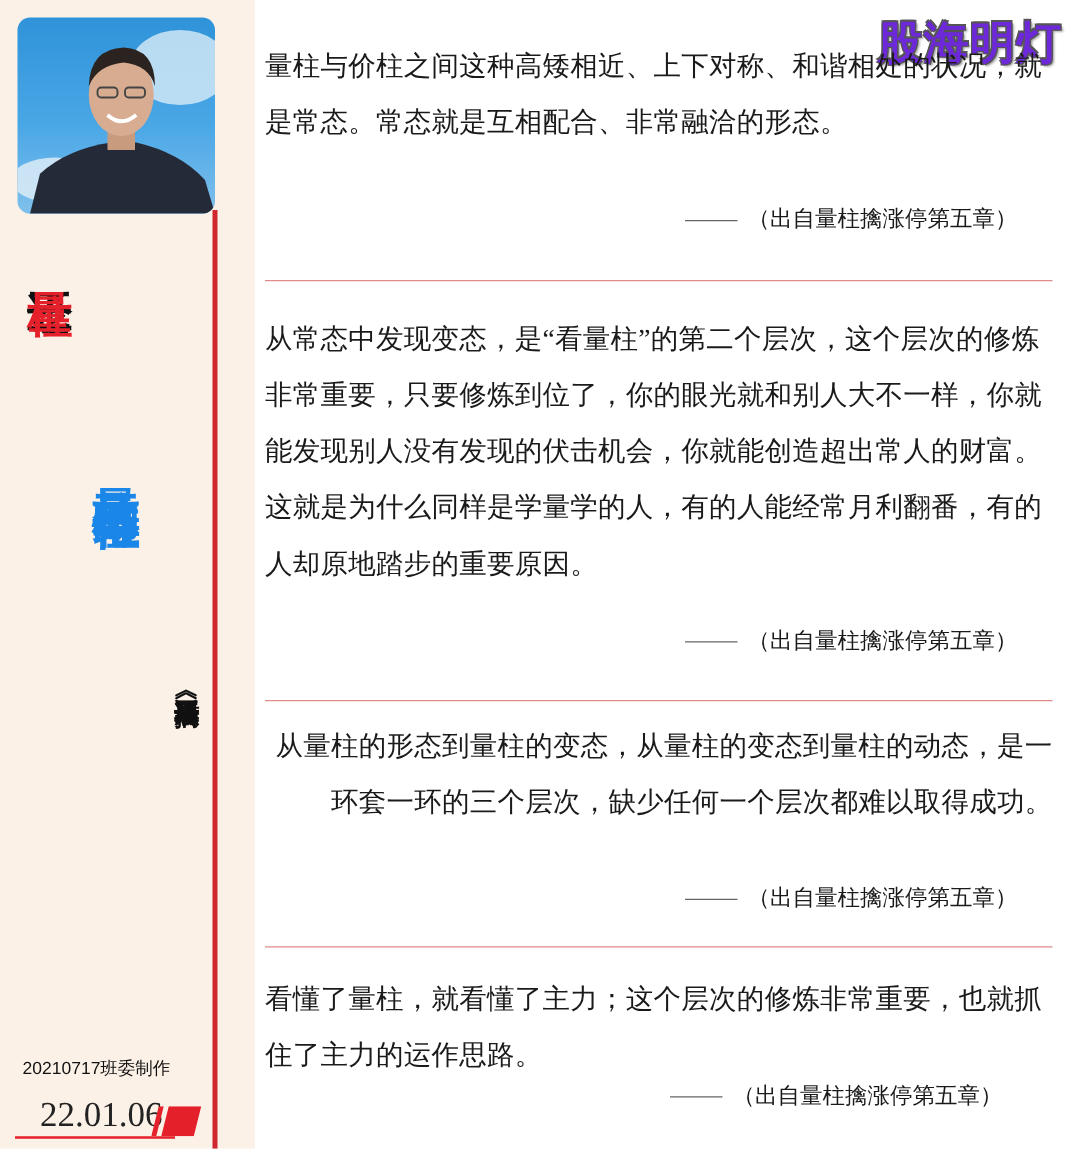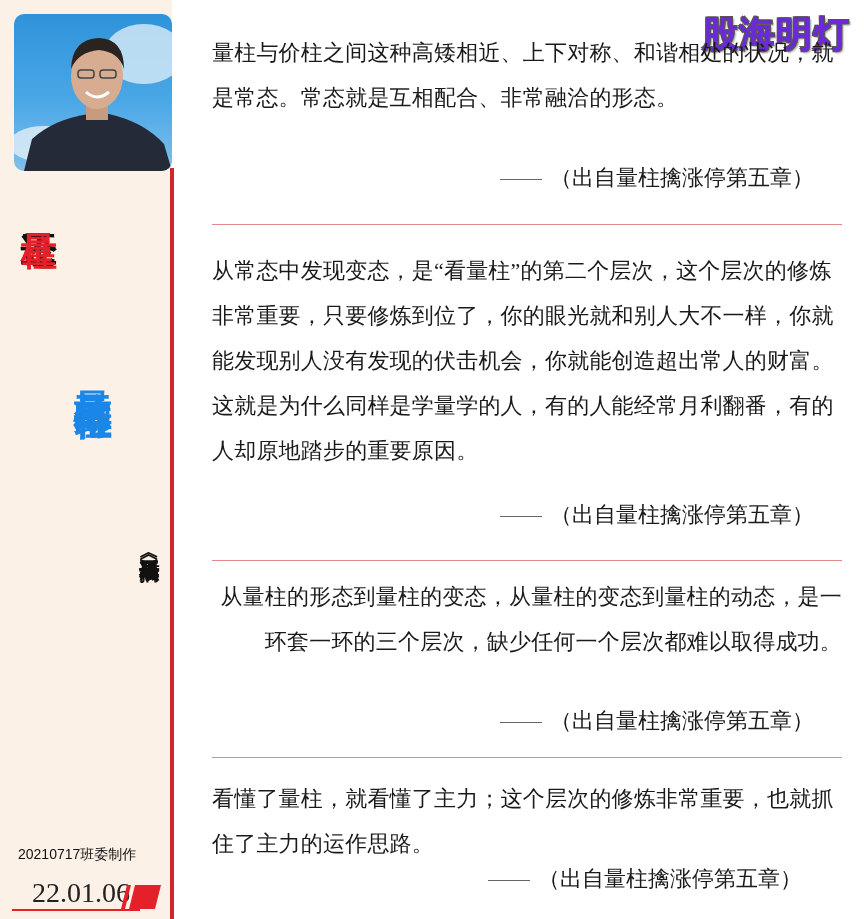--- a/index.html
+++ b/index.html
@@ -4,20 +4,21 @@
 <style>
   html, body { margin: 0; padding: 0; }
   body {
     width: 864px; height: 919px; position: relative; overflow: hidden;
     background: #ffffff;
     font-family: "DejaVu Sans", "Liberation Sans", sans-serif;
   }
   .sidebar {
     position: absolute; left: 0; top: 0; width: 172px; height: 919px;
     background: #fcf1e7;
+    padding-left: 32px;
   }
   .red-rule {
     position: absolute; left: 170px; top: 168px; width: 4px; height: 751px;
     background: #d0262f;
   }
   .portrait {
     position: absolute; left: 14px; top: 14px; width: 158px; height: 157px;
     border-radius: 10px; overflow: hidden;
     background: linear-gradient(180deg, #2f93d9 0%, #4aa7e6 55%, #7fc0ec 100%);
   }
@@ -55,21 +56,21 @@
     position: absolute; left: 212px; top: 0; width: 630px;
   }
   .quote {
     position: absolute; left: 0; width: 630px;
   }
   .quote p {
     margin: 0; font-size: 22px; line-height: 45px; color: #1a1a1a;
     font-family: Liberation Serif, serif; letter-spacing: 0.2px;
   }
   .attribution {
-    position: absolute; right: 28px; font-size: 22px; color: #1a1a1a;
+    position: absolute; right: 28px; font-size: 18px; color: #1a1a1a;
     font-family: Liberation Serif, serif; white-space: nowrap; text-align: center;
   }
   .attribution .dash {
     display: inline-block; width: 42px; height: 1px; background: #666; vertical-align: middle; margin-right: 8px;
   }
   .divider {
     position: absolute; left: 0; width: 630px; height: 1px; background: #e08a8c;
   }
   .watermark {
     position: absolute; right: 14px; top: 10px; font-size: 36px; font-weight: bold;

